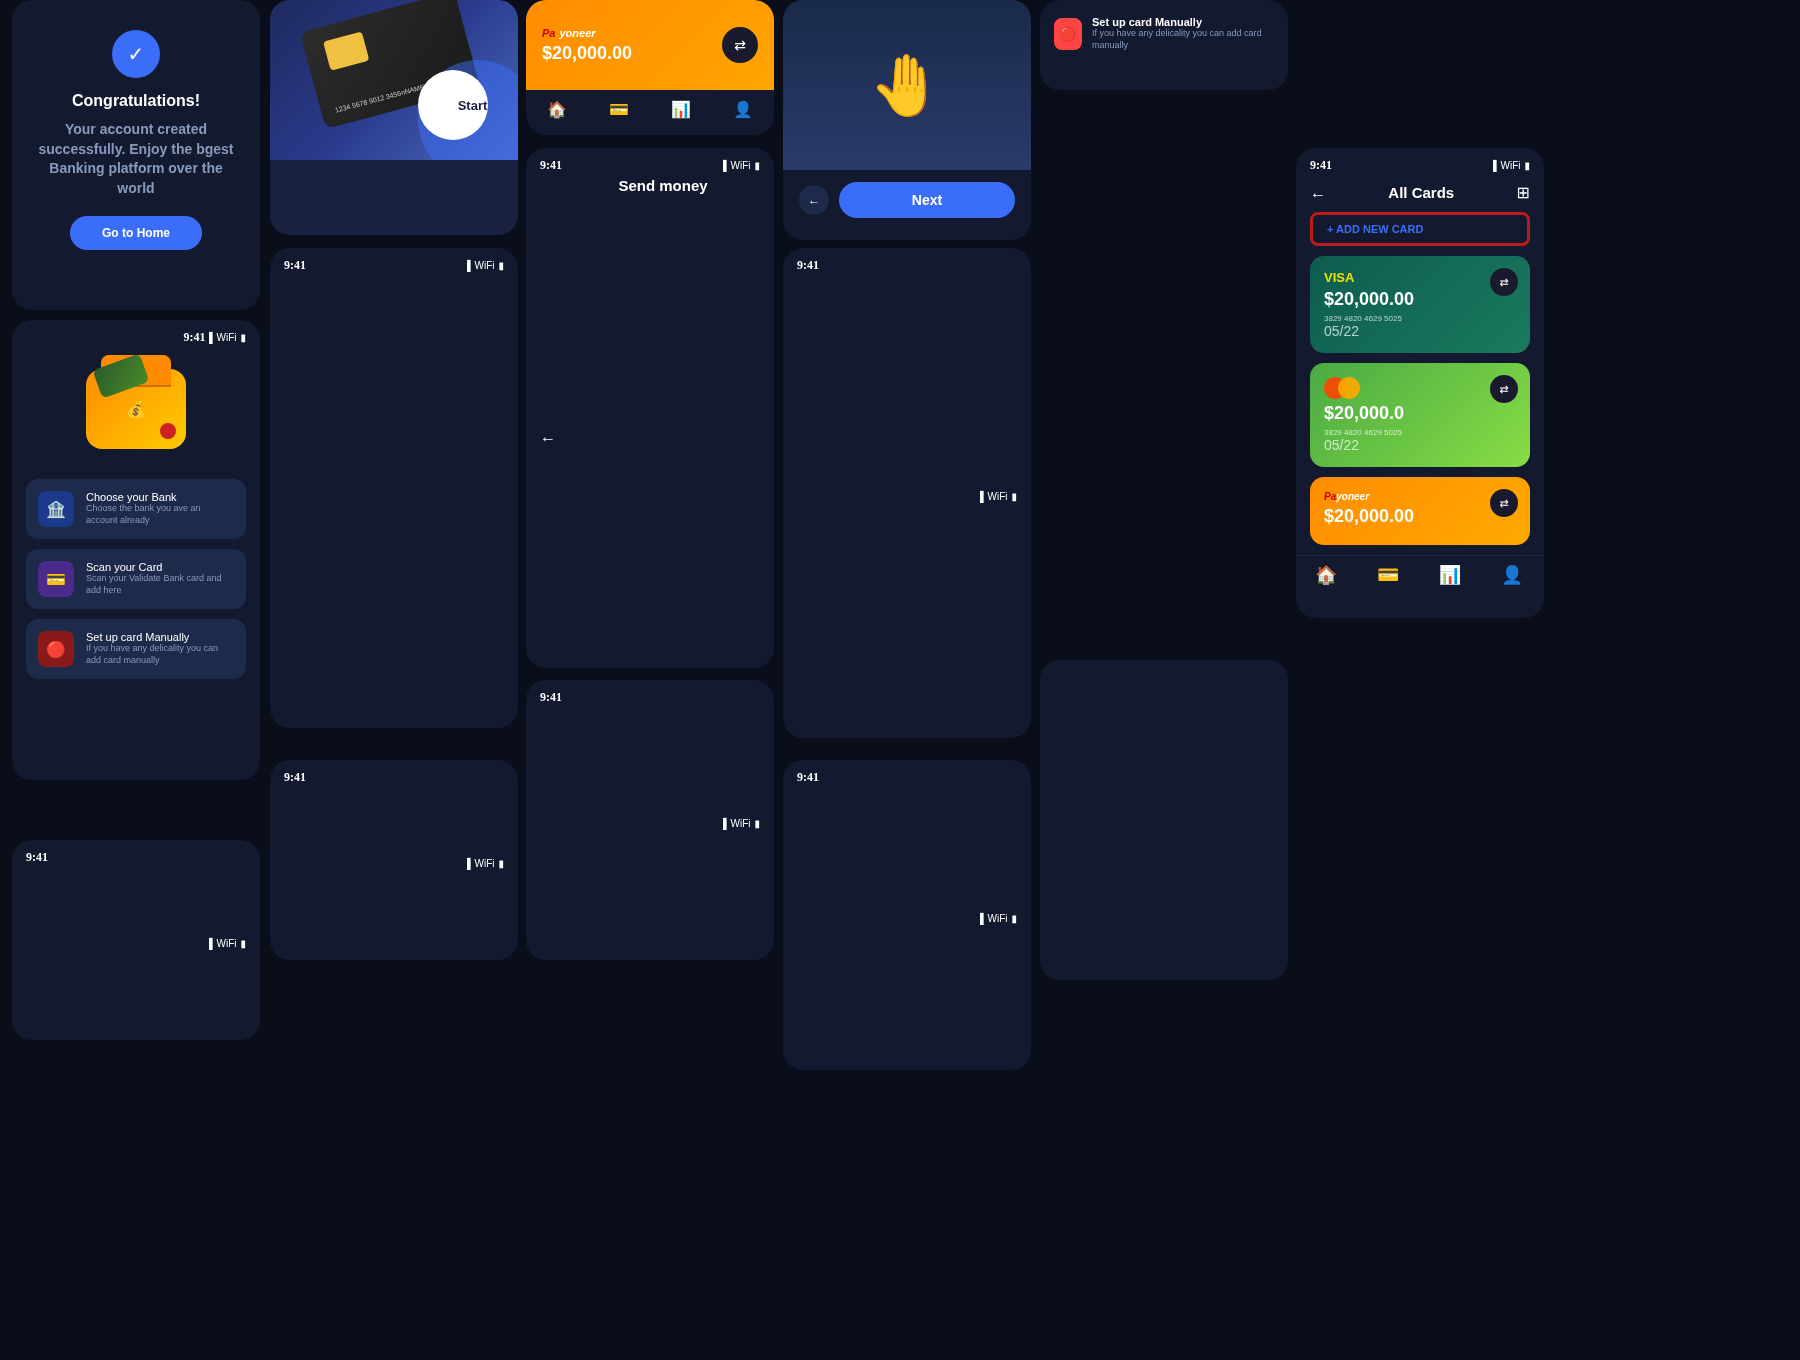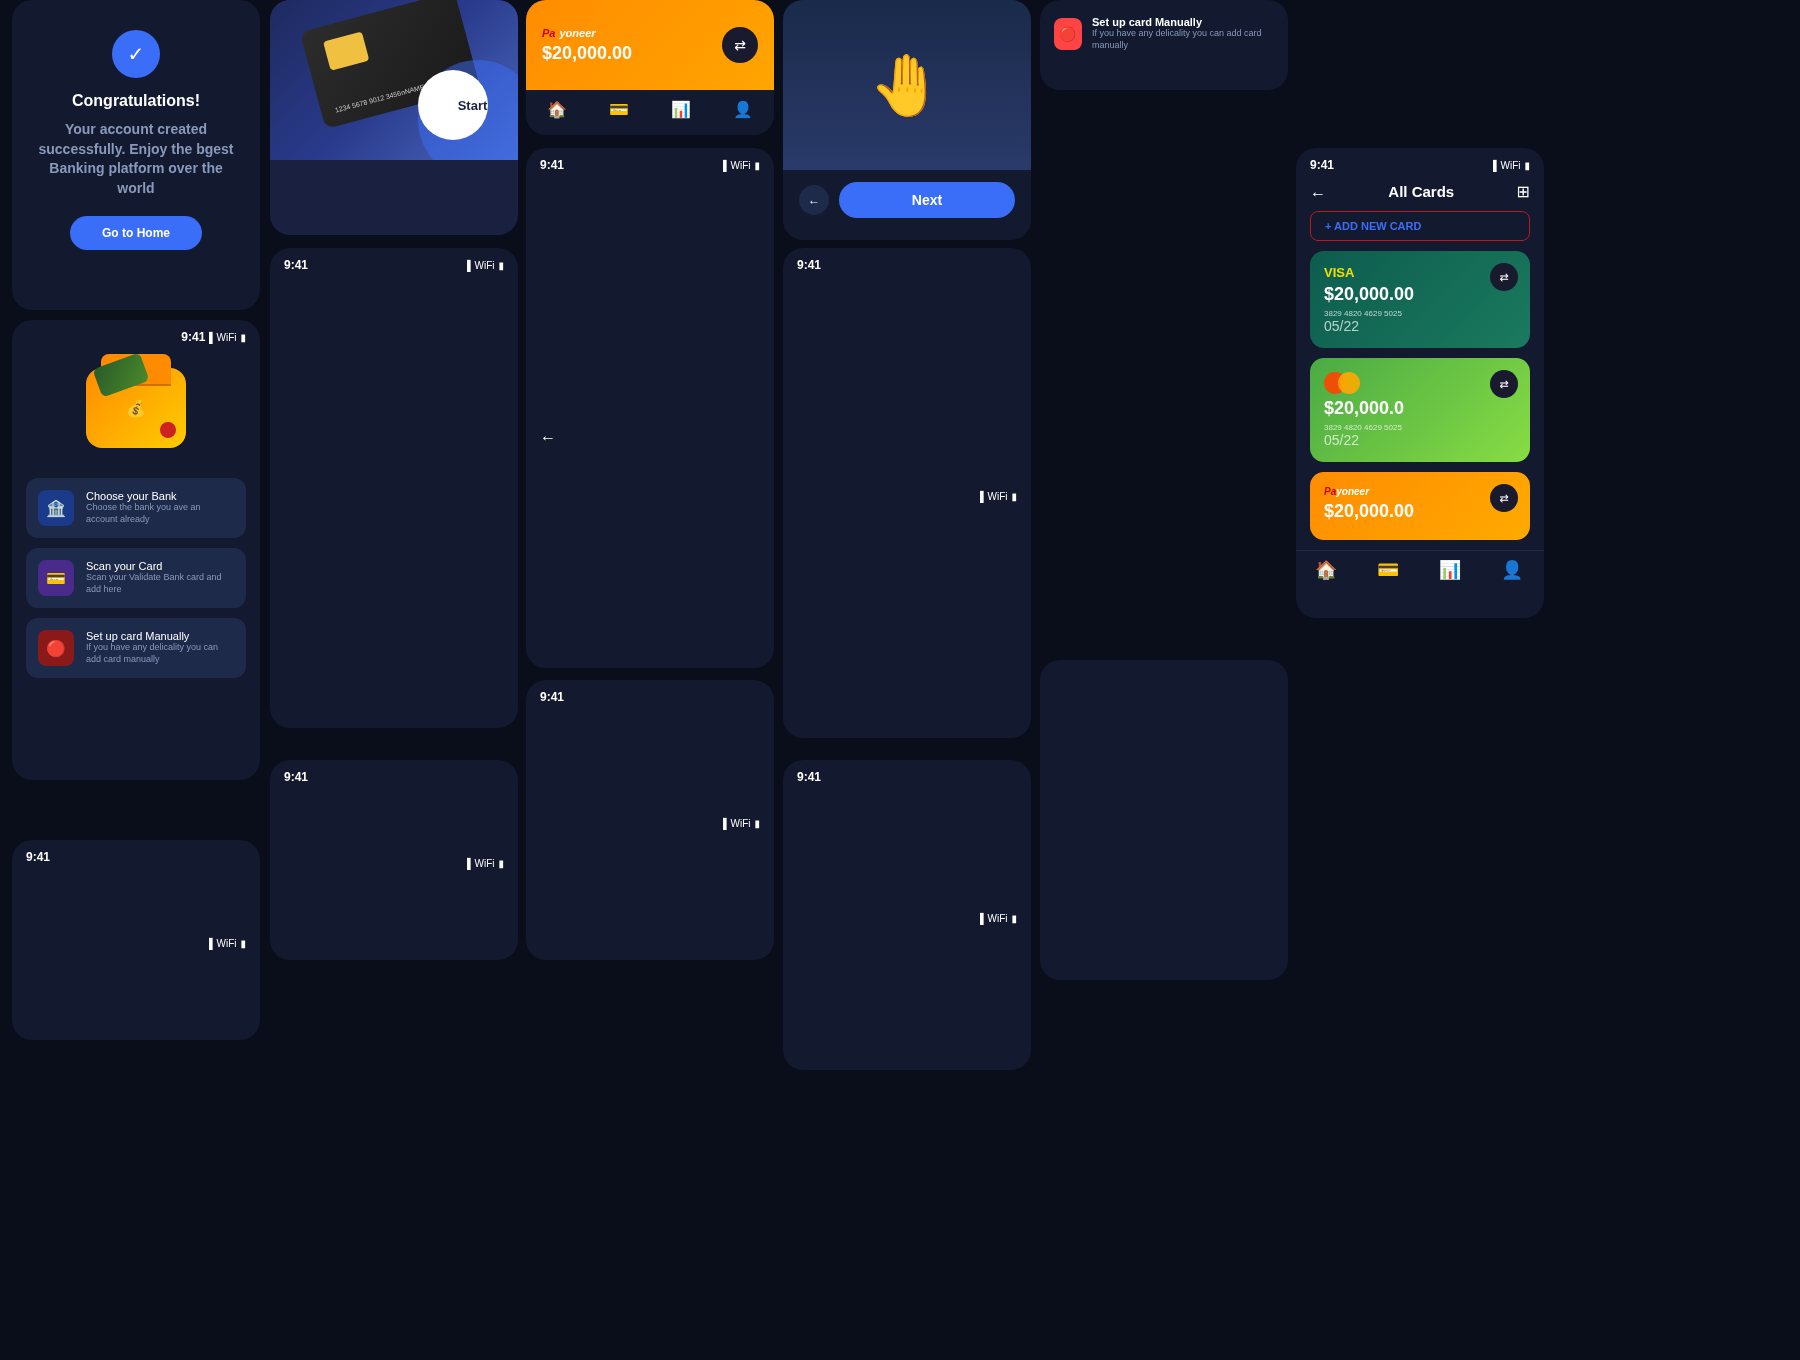--- a/index.html
+++ b/index.html
@@ -211,21 +211,21 @@
       font-size: 11px;
     }
     .screen6 .header {
       display: flex; align-items: center; justify-content: space-between;
       padding: 6px 14px 10px;
     }
     .screen6 .header-title { font-size: 15px; font-weight: 700; }
     .screen6 .add-card-bar {
       display: flex; align-items: center; justify-content: space-between;
       padding: 8px 14px;
-      border: 1px solid #b91c1c;
+      border: 3px solid #b91c1c;
       margin: 0 14px;
       border-radius: 8px;
     }
     .screen6 .add-card-text {
       font-size: 11px; font-weight: 600; color: #3b6ef8;
       display: flex; align-items: center; gap: 4px;
     }
     .card-item {
       margin: 10px 14px;
       border-radius: 14px;
@@ -398,21 +398,21 @@
 
     
     .screen15 {
       left: 1040px; top: 660px;
       width: 248px; height: 320px;
       background: #13192e;
     }
 
     .status-icons { display: flex; gap: 4px; align-items: center; font-size: 10px; }
 
-    .screen-time { font-size: 12px; font-weight: 700; }
+    .screen-time { font-size: 12px; font-weight: 700; font-family: Liberation Serif, serif; }
 
     
     .bottom-nav {
       display: flex; justify-content: space-around;
       padding: 8px 0 6px;
       border-top: 1px solid #1e2a4a;
       margin-top: 4px;
     }
     .nav-item { font-size: 18px; color: #8899bb; }
     .nav-item.active { color: #3b6ef8; }
@@ -588,20 +588,21 @@
   <div style="display:flex; justify-content:space-between; padding:10px 14px 4px; font-size:11px;">
     <span class="screen-time">9:41</span>
     <div class="status-icons">
       <span>▐</span>
       <span>WiFi</span>
       <span>▮</span>
     </div>
   </div>
   <div class="screen9 header">
     <span>←</span>
+    <span class="screen9 title">Send money</span>
   </div>
 
 </div>
 
 <div class="phone-card screen10">
   <div class="screen10 status-bar">
     <span class="screen-time">9:41</span>
     <div class="status-icons">
       <span>▐</span>
       <span>WiFi</span>

